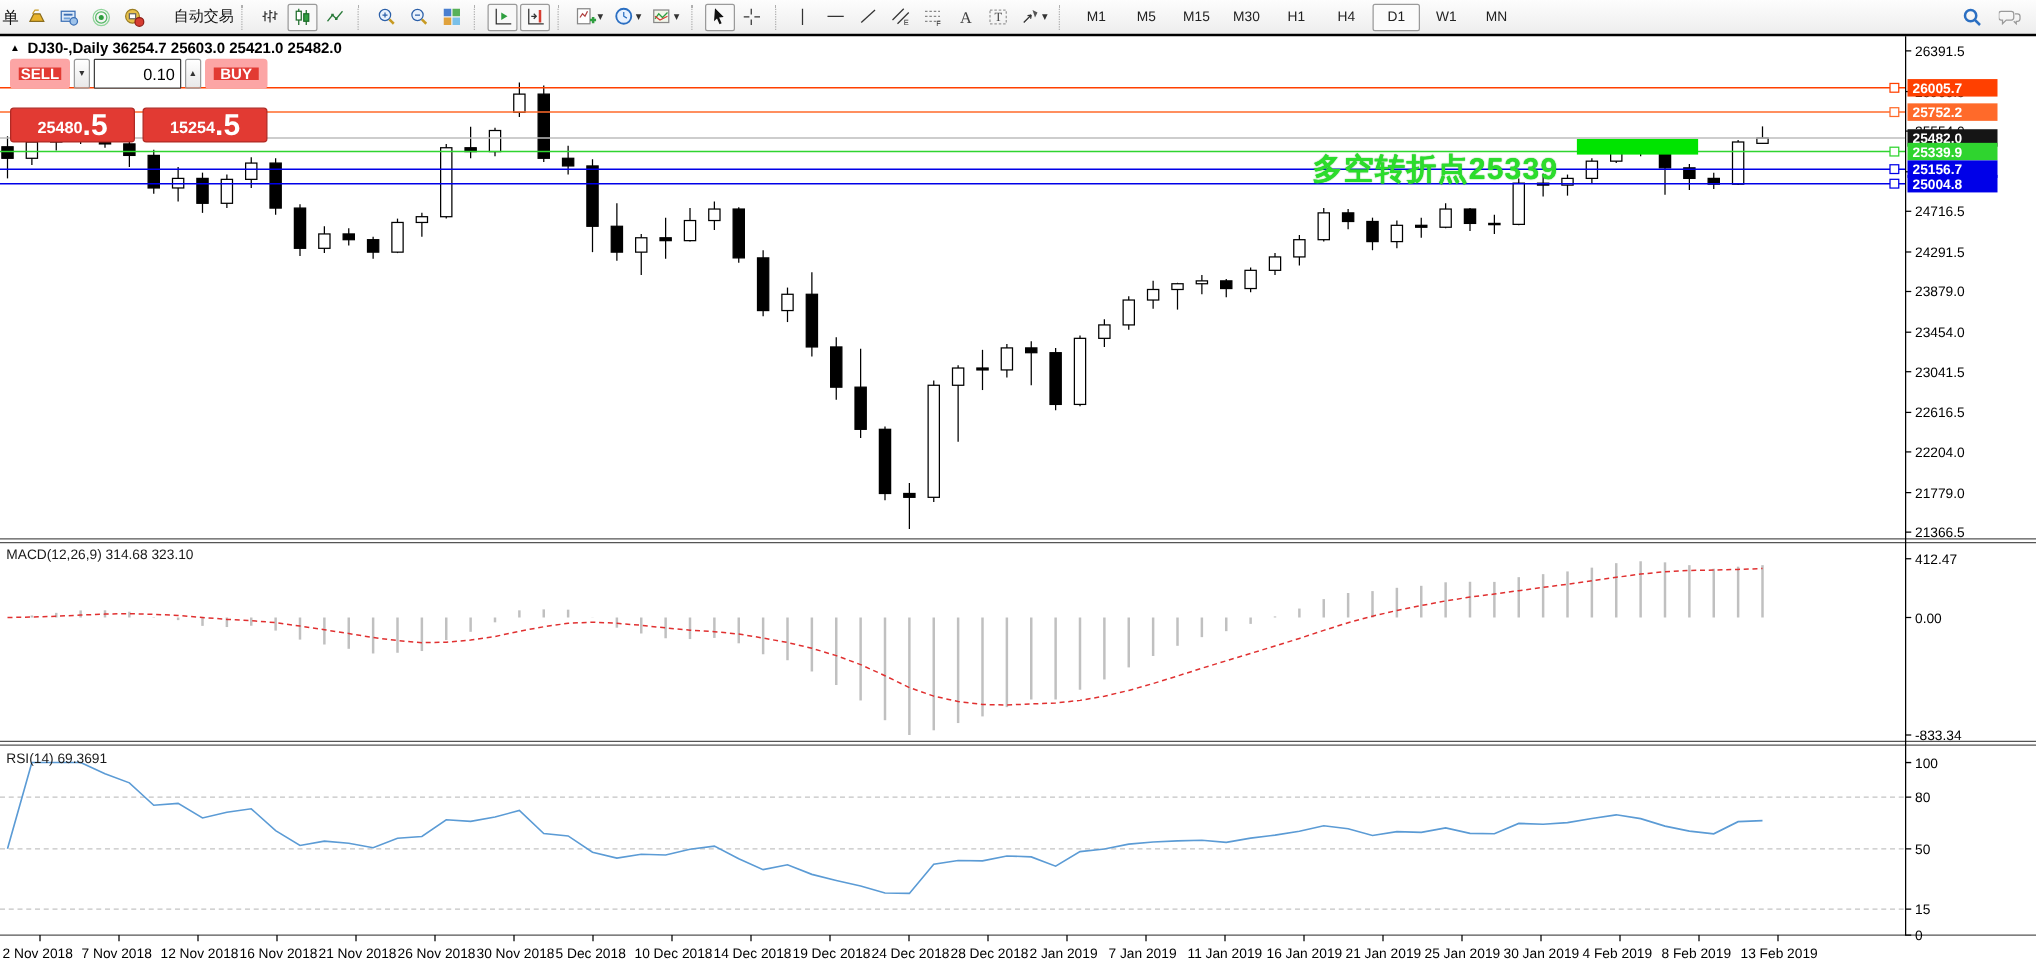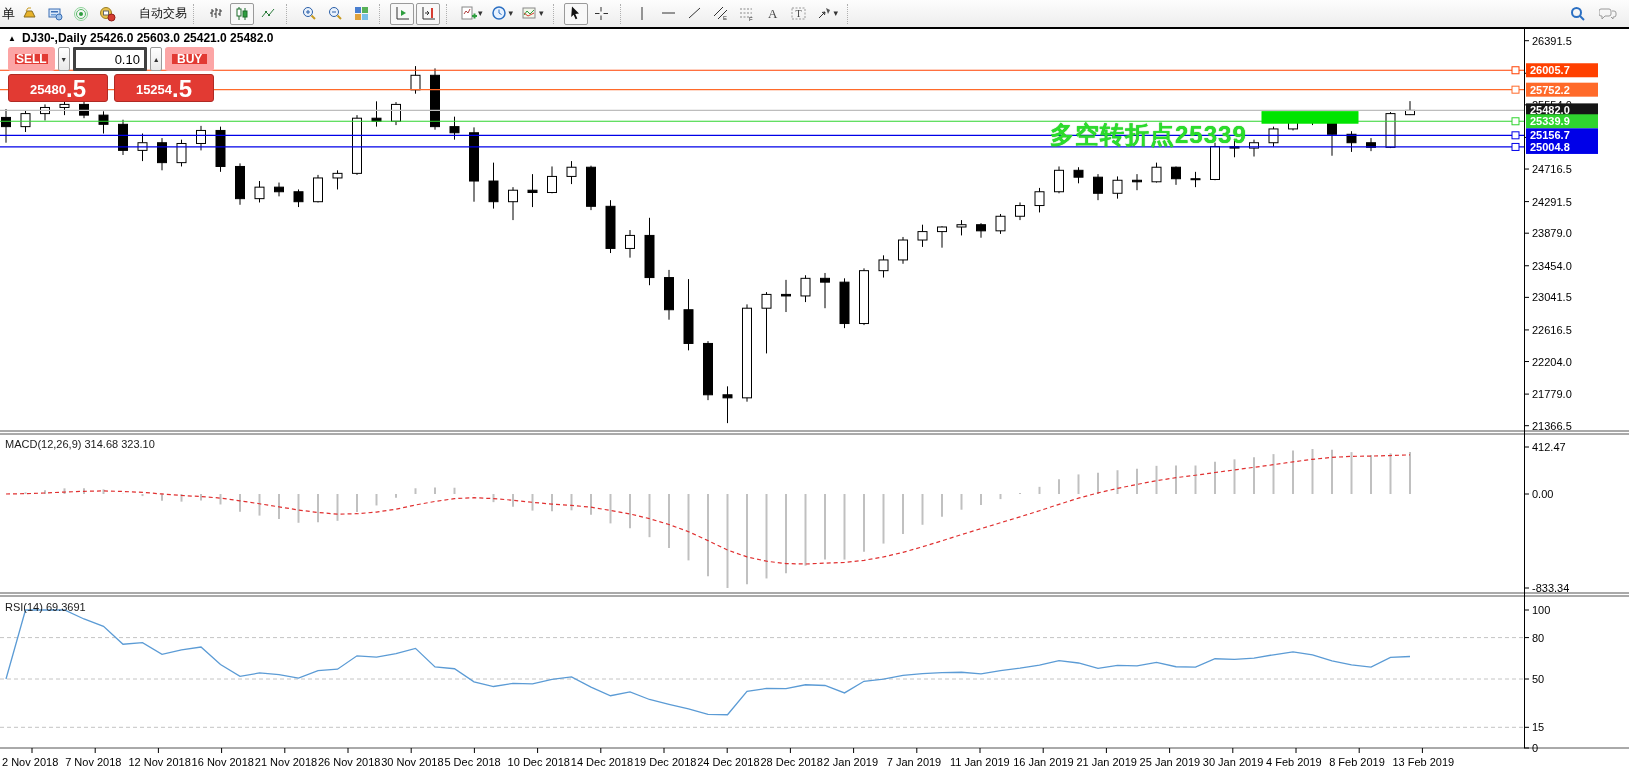--- a/index.html
+++ b/index.html
@@ -29,22 +29,22 @@
               letter-spacing:1px;z-index:6;text-shadow:0 0 1px #0a0;white-space:nowrap;}
   
   .trade-panel{position:absolute;left:8px;top:47px;width:206px;z-index:7;}
   .tp-row1{display:flex;height:24px;gap:3px;}
   .btn-red{background:#E23A33;border:7px solid #fca5a5;border-radius:3px;color:#fff;
            font-size:12px;font-weight:bold;display:flex;align-items:center;justify-content:center;}
   .tp-sell{width:47px;}
   .tp-buy{width:50px;}
   .spin{width:15px;background:linear-gradient(#fff,#e8e8e8);border:1px solid #9a9a9a;border-radius:2px;
         font-size:7px;color:#333;display:flex;align-items:center;justify-content:center;}
-  .tp-vol{width:60px;border:3px solid #404040;font-size:13px;color:#000;text-align:right;padding:0 4px;border-radius:1px;}
-  .tp-row2{display:flex;gap:6px;margin-top:3px;height:28px;}
+  .tp-vol{width:60px;border:1px solid #404040;font-size:13px;color:#000;text-align:right;padding:0 4px;border-radius:1px;}
+  .tp-row2{display:flex;gap:6px;margin-top:15px;height:28px;}
   .pricebox{flex:1;background:#E23A33;border:1px solid #b02a24;border-radius:3px;color:#fff;
             display:flex;align-items:flex-end;justify-content:center;padding-bottom:1px;}
   .p-small{font-size:13px;font-weight:bold;line-height:20px;}
   .p-big{font-size:24px;font-weight:bold;line-height:22px;}
   svg.chart{position:absolute;left:0;top:0;z-index:1;}
 </style>
 </head>
 <body>
 
 <div class="stage">
@@ -223,20 +223,31 @@
     </div>
     <div class="tbtn">
       <svg width="17" height="17">
           <path d="M3 13 L9 7 M9 7 l-3 .5 M9 7 l-.5 3" stroke="#333" fill="none"></path>
           <path d="M10 3 l4 2 -2 4 Z" fill="#555"></path>
         </svg>
       <span class="caret">▾</span>
     </div>
 
     <div class="grip"></div>
+    <div id="tf-bar" style="display:flex;gap:2px;">
+        <div class="tf">M1</div>
+        <div class="tf">M5</div>
+        <div class="tf">M15</div>
+        <div class="tf">M30</div>
+        <div class="tf">H1</div>
+        <div class="tf">H4</div>
+        <div class="tf active">D1</div>
+        <div class="tf">W1</div>
+        <div class="tf">MN</div>
+      </div>
 
     <div class="tb-right">
       <div class="tbtn">
         <svg width="18" height="18" fill="none">
             <circle cx="7.5" cy="7.5" r="4.5" stroke="#2b6fc2" stroke-width="2"></circle>
             <line x1="11" y1="11" x2="15" y2="15" stroke="#2b6fc2" stroke-width="2"></line>
           </svg>
       </div>
       <div class="tbtn">
         <svg width="19" height="17" fill="none" stroke="#9a9a9a">
@@ -588,21 +599,21 @@
       <line x1="1296" y1="748" x2="1296" y2="753" stroke="#000"></line>
       <text x="1266" y="766" font-size="11" fill="#000" font-family="Liberation Sans, sans-serif">4 Feb 2019</text>
       <line x1="1359.2" y1="748" x2="1359.2" y2="753" stroke="#000"></line>
       <text x="1329.2" y="766" font-size="11" fill="#000" font-family="Liberation Sans, sans-serif">8 Feb 2019</text>
       <line x1="1422.4" y1="748" x2="1422.4" y2="753" stroke="#000"></line>
       <text x="1392.4" y="766" font-size="11" fill="#000" font-family="Liberation Sans, sans-serif">13 Feb 2019</text>
     </svg>
 
   <div class="chart-title">
     <span class="tri">▲</span>
-    <span>DJ30-,Daily  25426.0 25603.0 25421.0 25482.0</span>
+    <span>DJ30-,Daily  36254.7 25603.0 25421.0 25482.0</span>
   </div>
 
   <div class="trade-panel">
     <div class="tp-row1">
       <div class="btn-red tp-sell">SELL</div>
       <div class="spin">▼</div>
       <input class="tp-vol" value="0.10" style="">
       <div class="spin">▲</div>
       <div class="btn-red tp-buy">BUY</div>
     </div>

